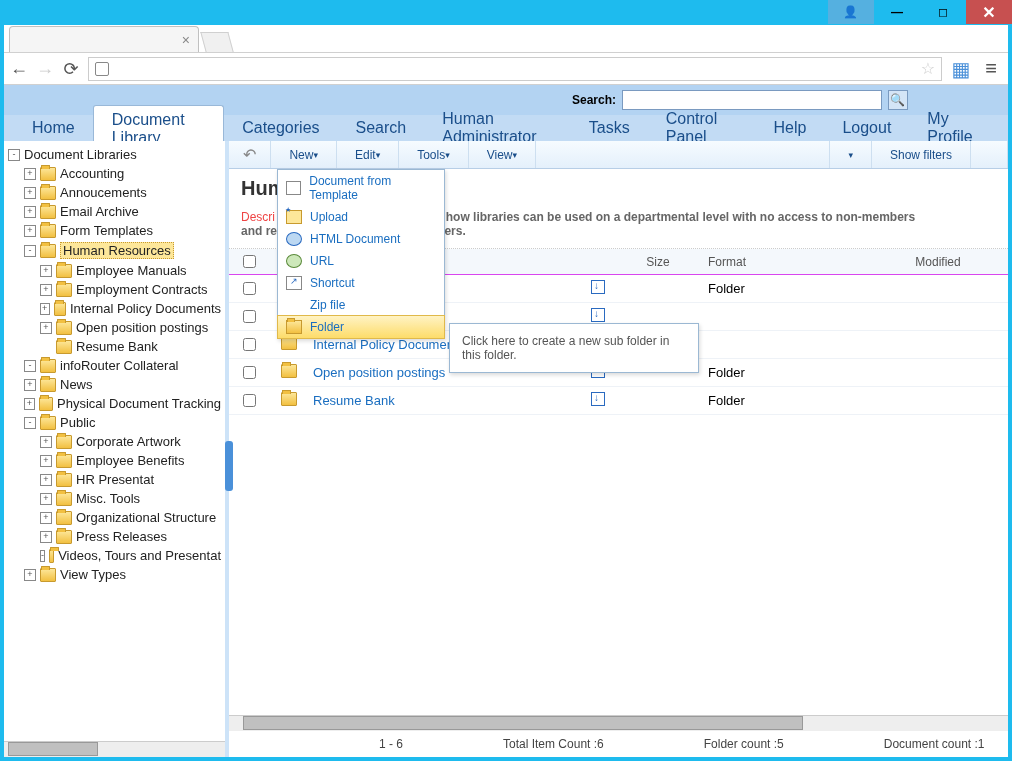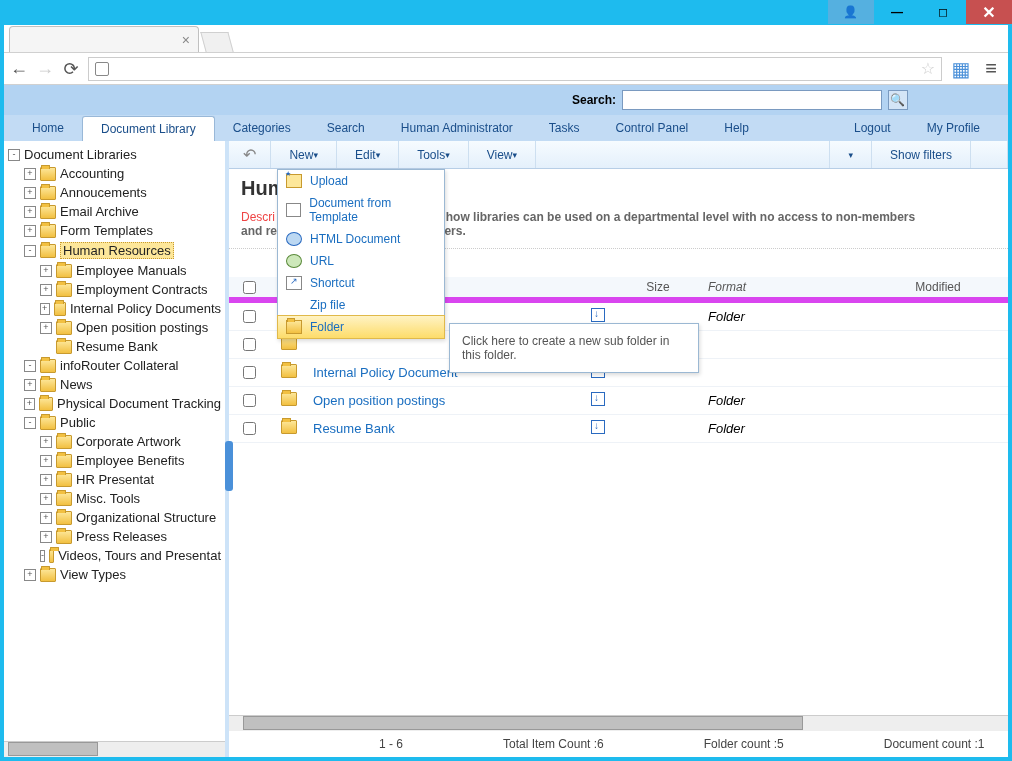--- a/index.html
+++ b/index.html
@@ -29,21 +29,21 @@
 .urlbox .star { margin-left: auto; color: #ccc; font-size: 16px; }
 .addr-icon { width: 22px; height: 22px; display: flex; align-items: center; justify-content: center; color: #4a90d9; font-size: 20px; }
 
 
 .app { flex: 1; display: flex; flex-direction: column; overflow: hidden; }
 .searchrow { height: 30px; background: #b3d3f2; display: flex; align-items: center; justify-content: flex-end; padding-right: 100px; font-size: 12px; gap: 6px; }
 .searchrow label { font-weight: bold; }
 .searchrow input { width: 260px; height: 20px; border: 1px solid #7a9ac0; background: #fff; padding: 0 4px; }
 .searchbtn { width: 20px; height: 20px; border: 1px solid #7a9ac0; background: #d4e5f7; display: flex; align-items: center; justify-content: center; font-size: 12px; }
 
-.navtabs { height: 26px; background: #c2dbf4; display: flex; align-items: center; padding: 0 10px; font-size: 12px; gap: 0; }
+.navtabs { height: 26px; background: #c2dbf4; display: flex; align-items: center; padding: 0 10px; font-size: 16px; gap: 0; }
 .navtab { padding: 5px 18px; color: #1a4e8a; cursor: pointer; }
 .navtab.active { background: #fff; border: 1px solid #99b8d8; border-bottom: none; border-radius: 3px 3px 0 0; }
 .navtabs .spacer { flex: 1; }
 
 .mainrow { flex: 1; display: flex; overflow: hidden; position: relative; }
 .sidebar { width: 225px; background: #fff; border-right: 4px solid #cde3f8; overflow: hidden; display: flex; flex-direction: column; }
 .sidebar-handle { position: absolute; left: 221px; top: 300px; width: 8px; height: 50px; background: #4a90d9; border-radius: 3px; z-index: 2; }
 .tree { flex: 1; padding: 4px 0; font-size: 13px; overflow: auto; }
 .tnode { display: flex; align-items: center; padding: 2px 4px; white-space: nowrap; cursor: pointer; }
 .tnode .tog { width: 12px; height: 12px; border: 1px solid #888; display: inline-flex; align-items: center; justify-content: center; font-size: 9px; margin-right: 4px; color: #555; line-height: 1; background: #fff; }
@@ -64,27 +64,27 @@
 .tbbtn.back { padding: 0 14px; font-size: 16px; color: #888; }
 .toolbar .tspacer { flex: 1; }
 .tbbtn.drop::after { content: " ▾"; font-size: 9px; color: #1a4e8a; }
 
 .heading { padding: 8px 12px 6px; }
 .heading h2 { font-size: 20px; font-weight: bold; color: #333; }
 .desc { padding: 4px 12px 10px; font-size: 12px; color: #555; border-bottom: 1px dotted #ccc; }
 .desc .dlabel { color: #ef4444; }
 .desc b { color: #666; }
 
-.tblhdr { display: flex; height: 26px; background: #f4f8fc; border-bottom: 6px solid #d946ef; font-size: 12px; color: #555; align-items: center; margin-top: 28px; }
+.tblhdr { display: flex; height: 26px; background: #f4f8fc; border-bottom: 1px solid #d946ef; font-size: 12px; color: #555; align-items: center; }
 .col-chk { width: 40px; display:flex; justify-content:center; }
 .col-ico { width: 40px; }
 .col-name { flex: 1; padding-left: 4px; }
 .col-act { width: 40px; text-align:center; }
 .col-size { width: 80px; text-align:center; }
-.col-fmt { width: 170px; padding-left: 10px; font-style: italic; }
+.col-fmt { width: 170px; padding-left: 10px; }
 .col-mod { width: 140px; text-align:center; }
 
 .trow { display: flex; height: 28px; align-items: center; font-size: 13px; border-bottom: 1px solid #eef2f7; }
 .trow input[type=checkbox]{ margin:0; }
 .trow .fico { width:16px; height:14px; display:inline-block; background:linear-gradient(#fde79a,#f2c041); border:1px solid #c89a2e; border-radius:1px; position:relative; }
 .trow .fico::before { content:""; position:absolute; top:-3px; left:0; width:7px; height:3px; background:#f2c041; border:1px solid #c89a2e; border-bottom:none; }
 .trow .pico { width:16px; height:16px; display:inline-block; background:#fff; border:1px solid #d44; position:relative; }
 .trow .pico::after { content:""; position:absolute; left:3px; top:4px; width:8px; height:6px; background:#d44; }
 .trow .dlico { display:inline-block; width:14px; height:14px; border:1px solid #2a6ac0; background:#fff; position:relative; }
 .trow .dlico::after { content:"↓"; color:#2a6ac0; font-size:10px; position:absolute; left:2px; top:-1px; }
@@ -293,26 +293,26 @@
           <div class="tbbtn drop">Tools</div>
           <div class="tbbtn drop">View</div>
           <div class="tspacer"></div>
           <div class="tbbtn drop" style="border-left:1px solid #cddff0"></div>
           <div class="tbbtn">Show filters</div>
           <div class="tbbtn" style="width:30px"></div>
         </div>
 
         <div class="dropdown">
           <div class="dditem">
+              <span class="ddico doc"></span>
+              <span>Document from Template</span>
+            </div>
+          <div class="dditem">
               <span class="ddico upload"></span>
               <span>Upload</span>
-            </div>
-          <div class="dditem">
-              <span class="ddico doc"></span>
-              <span>Document from Template</span>
             </div>
           <div class="dditem">
               <span class="ddico html"></span>
               <span>HTML Document</span>
             </div>
           <div class="dditem">
               <span class="ddico url"></span>
               <span>URL</span>
             </div>
           <div class="dditem">

